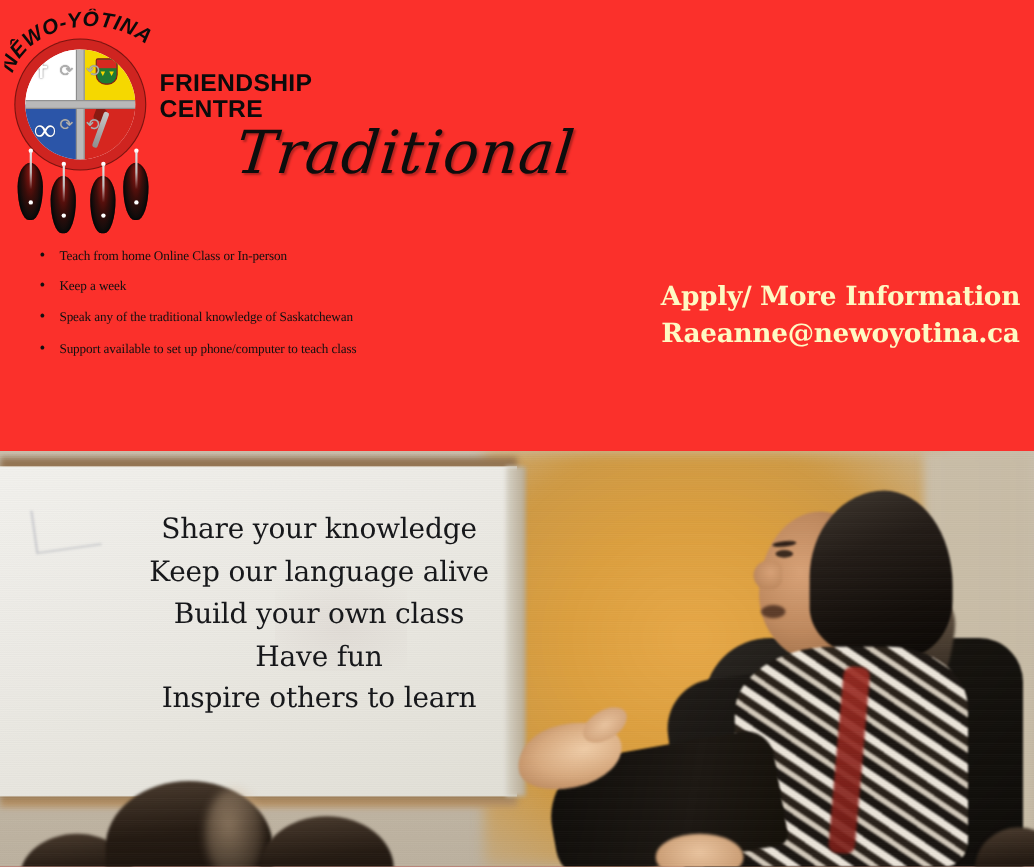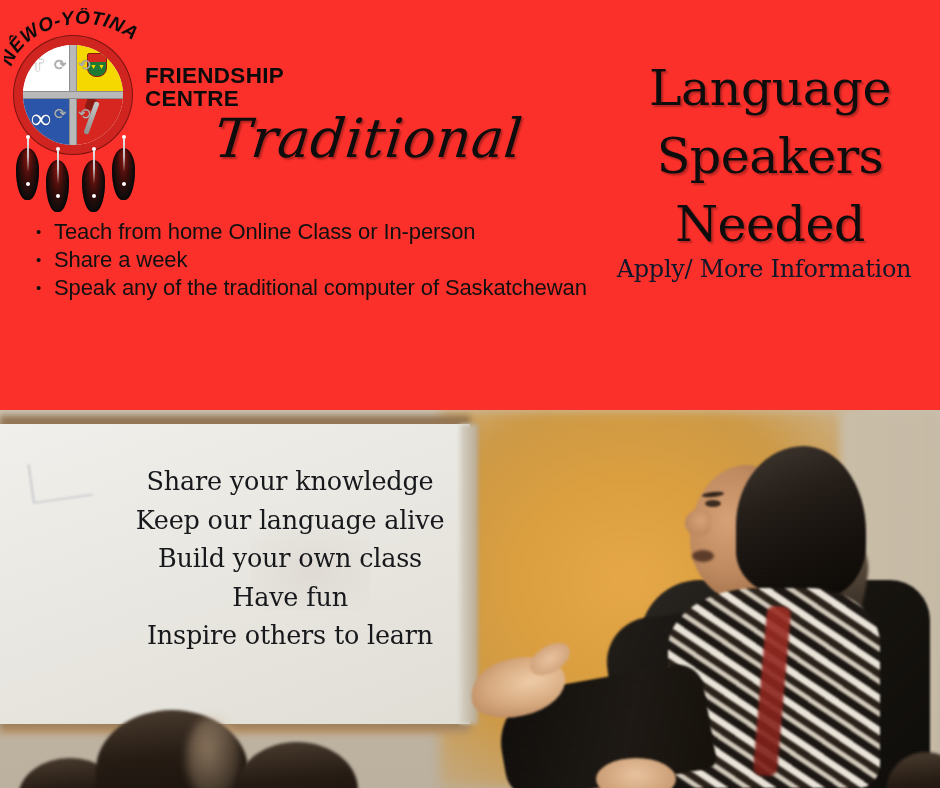--- a/index.html
+++ b/index.html
@@ -159,22 +159,22 @@
 
   
   .bullets{
     position:absolute; left:36px; top:218px;
     width:560px;
   }
   .bullets li{
     list-style:none;
     position:relative;
     padding-left:18px;
-    font-family:Liberation Sans, sans-serif;
-    font-size:22px;
+    font-family:Liberation Serif, serif;
+    font-size:12px;
     line-height:28.2px;
     color:#101010;
     letter-spacing:-0.1px;
   }
   .bullets li:before{
     content:"\2022";
     position:absolute; left:0; top:0;
     font-size:15px;
     color:#101010;
   }
@@ -191,21 +191,22 @@
     text-shadow:2px 2px 2px rgba(0,0,0,0.28);
     letter-spacing:-0.5px;
   }
   .headline div{ white-space:nowrap; }
 
   .contact{
     position:absolute; left:588px; top:252px;
     width:352px;
     text-align:center;
     font-family:"DejaVu Serif", serif;
-    color:#0f172a;
+    color:#fef9c3;
+    font-weight:bold;
   }
   .contact .c-line{
     font-size:24px;
     line-height:34px;
     letter-spacing:-0.3px;
     white-space:nowrap;
   }
   .contact .c-phone{ font-size:25px; }
 
   
@@ -502,32 +503,29 @@
 
     <div class="fc-name">
       <div>FRIENDSHIP</div>
       <div>CENTRE</div>
     </div>
 
     <div class="traditional">Traditional</div>
 
     <ul class="bullets">
       <li>Teach from home Online Class or In-person</li>
-      <li>Share a week</li>
-      <li>Speak any of the traditional computer of Saskatchewan</li>
+      <li>Keep a week</li>
+      <li>Speak any of the traditional knowledge of Saskatchewan</li>
+      <li>Support available to set up phone/computer to teach class</li>
     </ul>
 
-    <div class="headline">
-      <div>Language</div>
-      <div>Speakers</div>
-      <div>Needed</div>
-    </div>
 
     <div class="contact">
       <div class="c-line">Apply/ More Information</div>
+      <div class="c-line">Raeanne@newoyotina.ca</div>
     </div>
   </div>
 
   <div class="photo">
     <div class="wall"></div>
     <div class="wall-warm"></div>
     <div class="wall-right"></div>
     <div class="wall-trim"></div>
     <div class="wall-trim2"></div>
 

